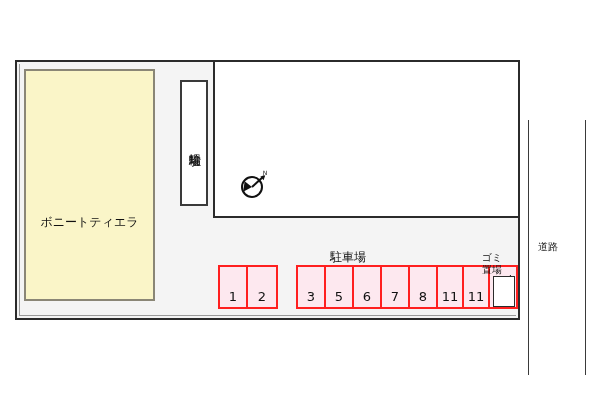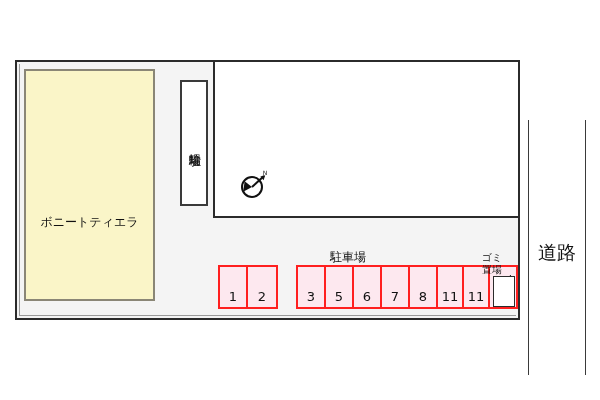--- a/index.html
+++ b/index.html
@@ -198,21 +198,21 @@
     width: 0;
     height: 255px;
     border-left: 1px solid #3a3a3a;
   }
   .road-line.inner { left: 528px; }
   .road-line.outer { left: 585px; }
   .road-label {
     position: absolute;
     left: 538px;
     top: 240px;
-    font-size: 19px;
+    font-size: 10px;
     color: #111111;
     white-space: nowrap;
   }
 </style>
 </head>
 <body>
 
 <div id="map">
 
   <div class="lot"></div>

